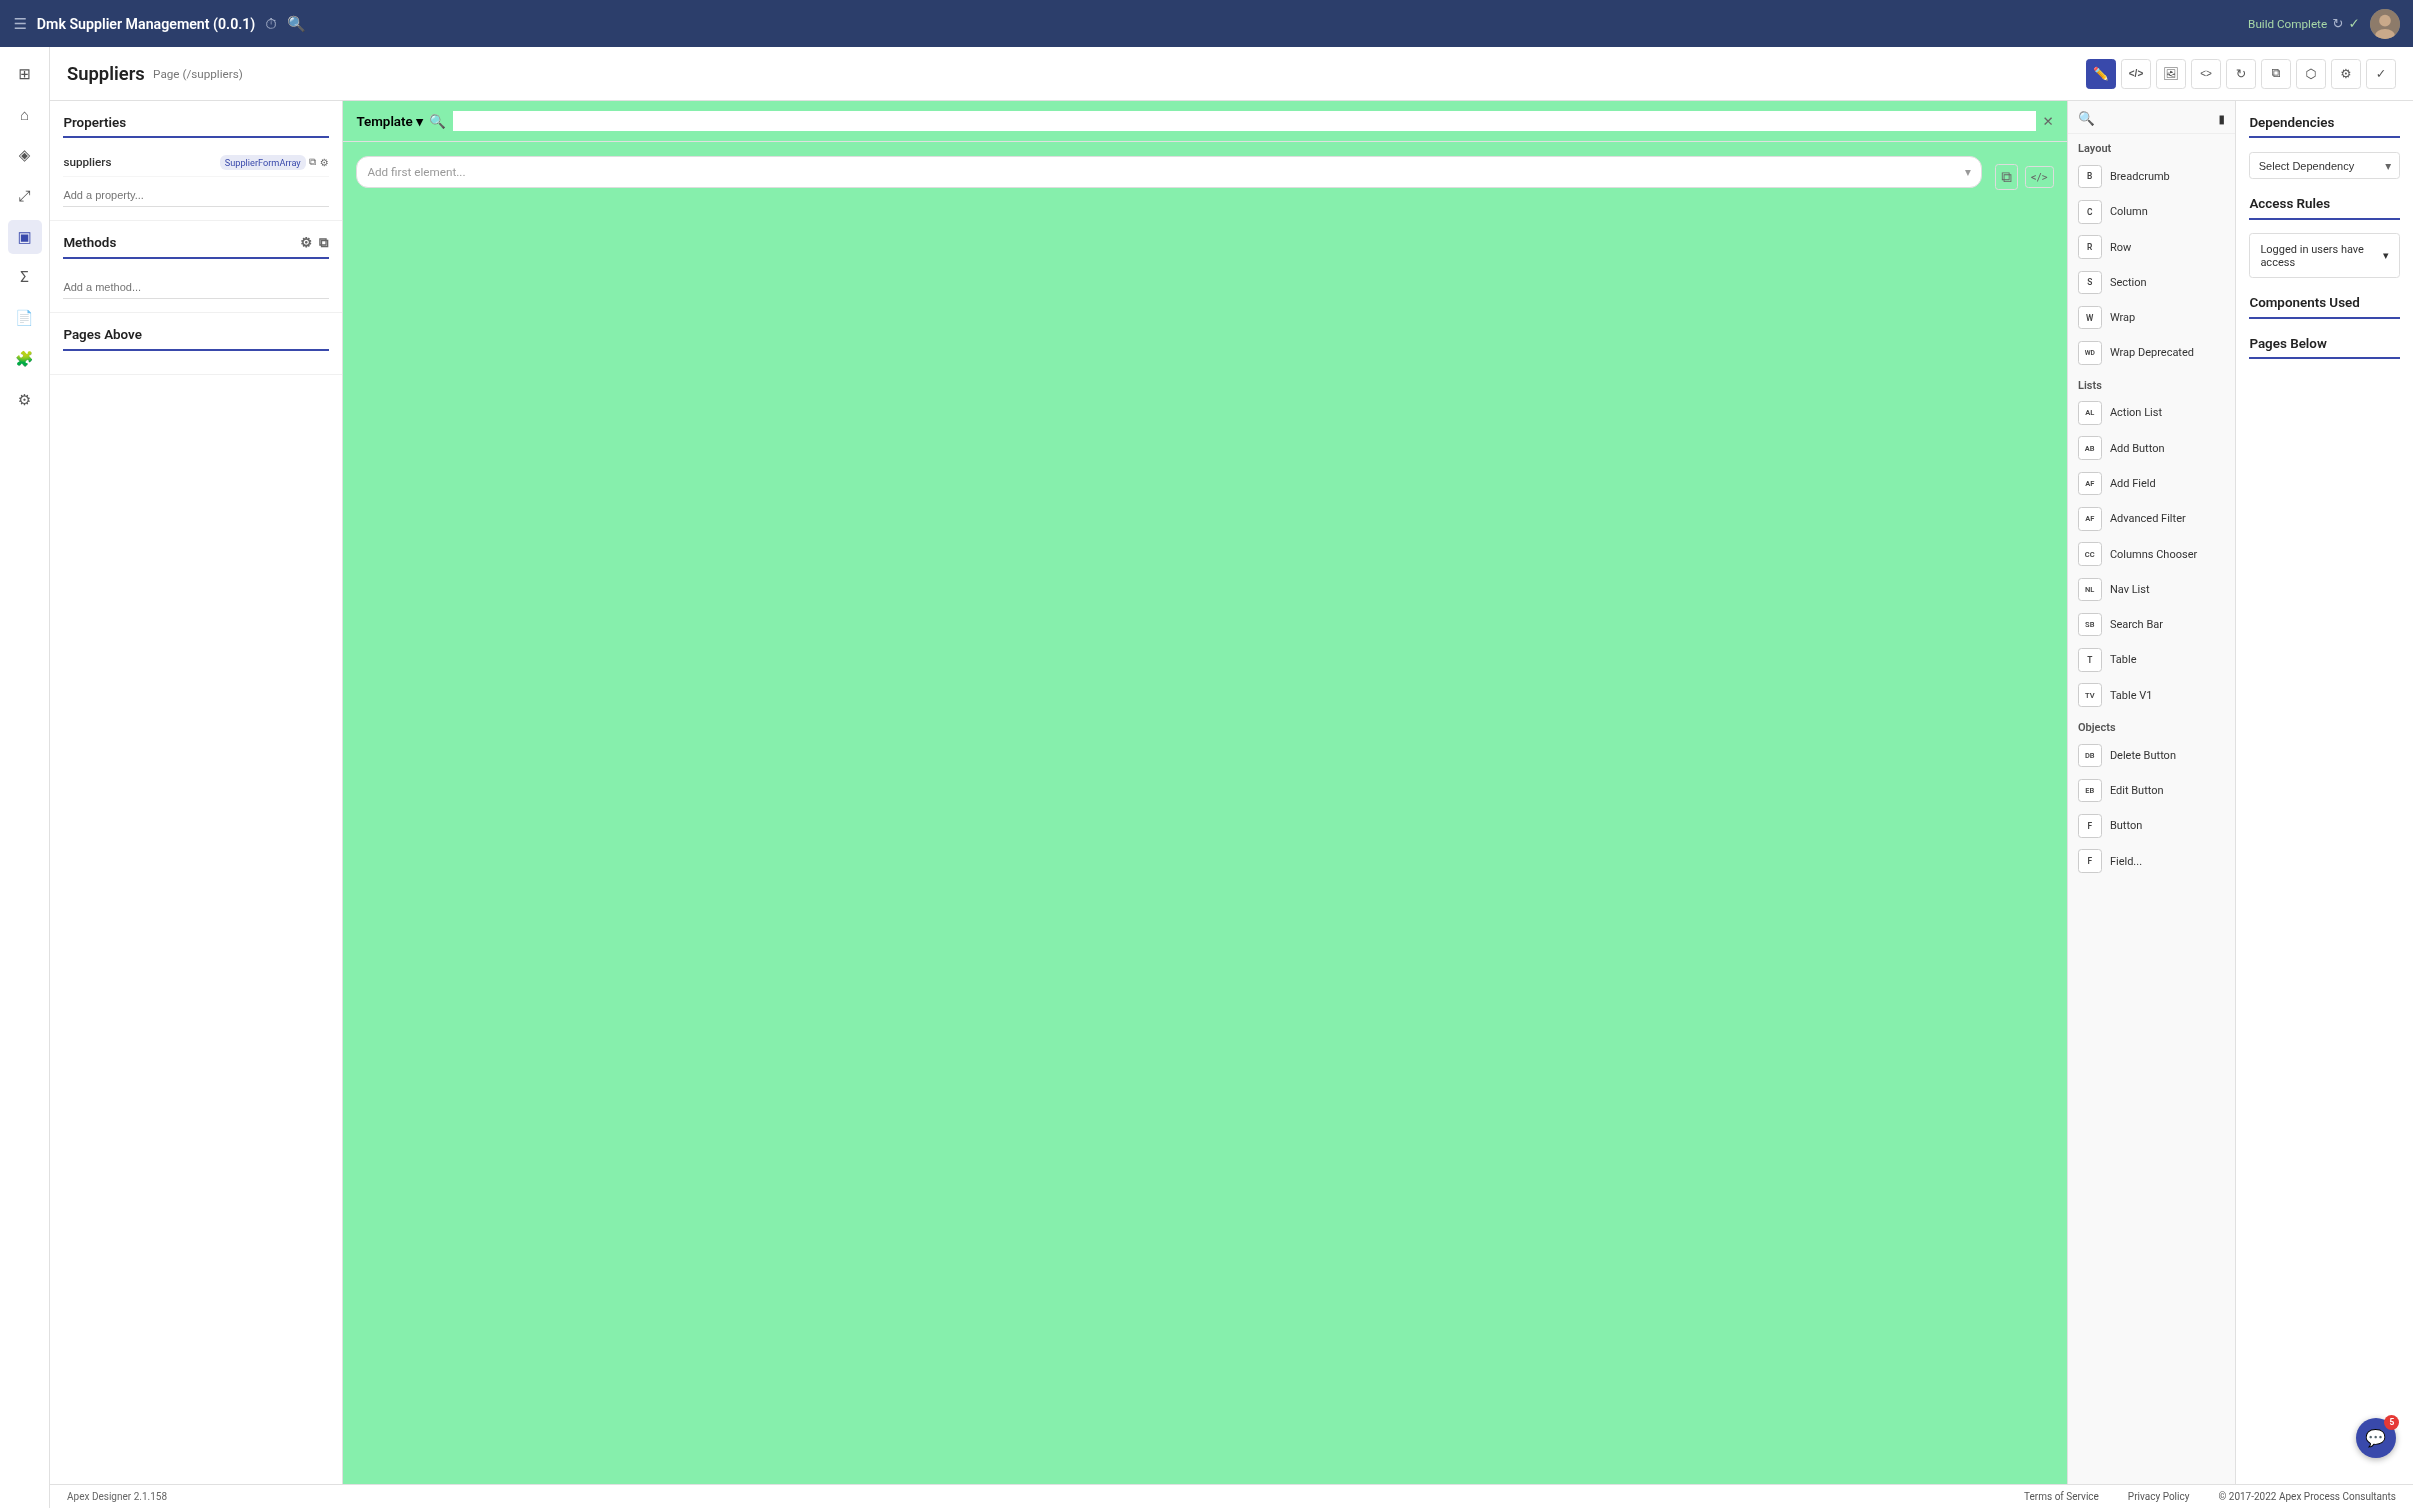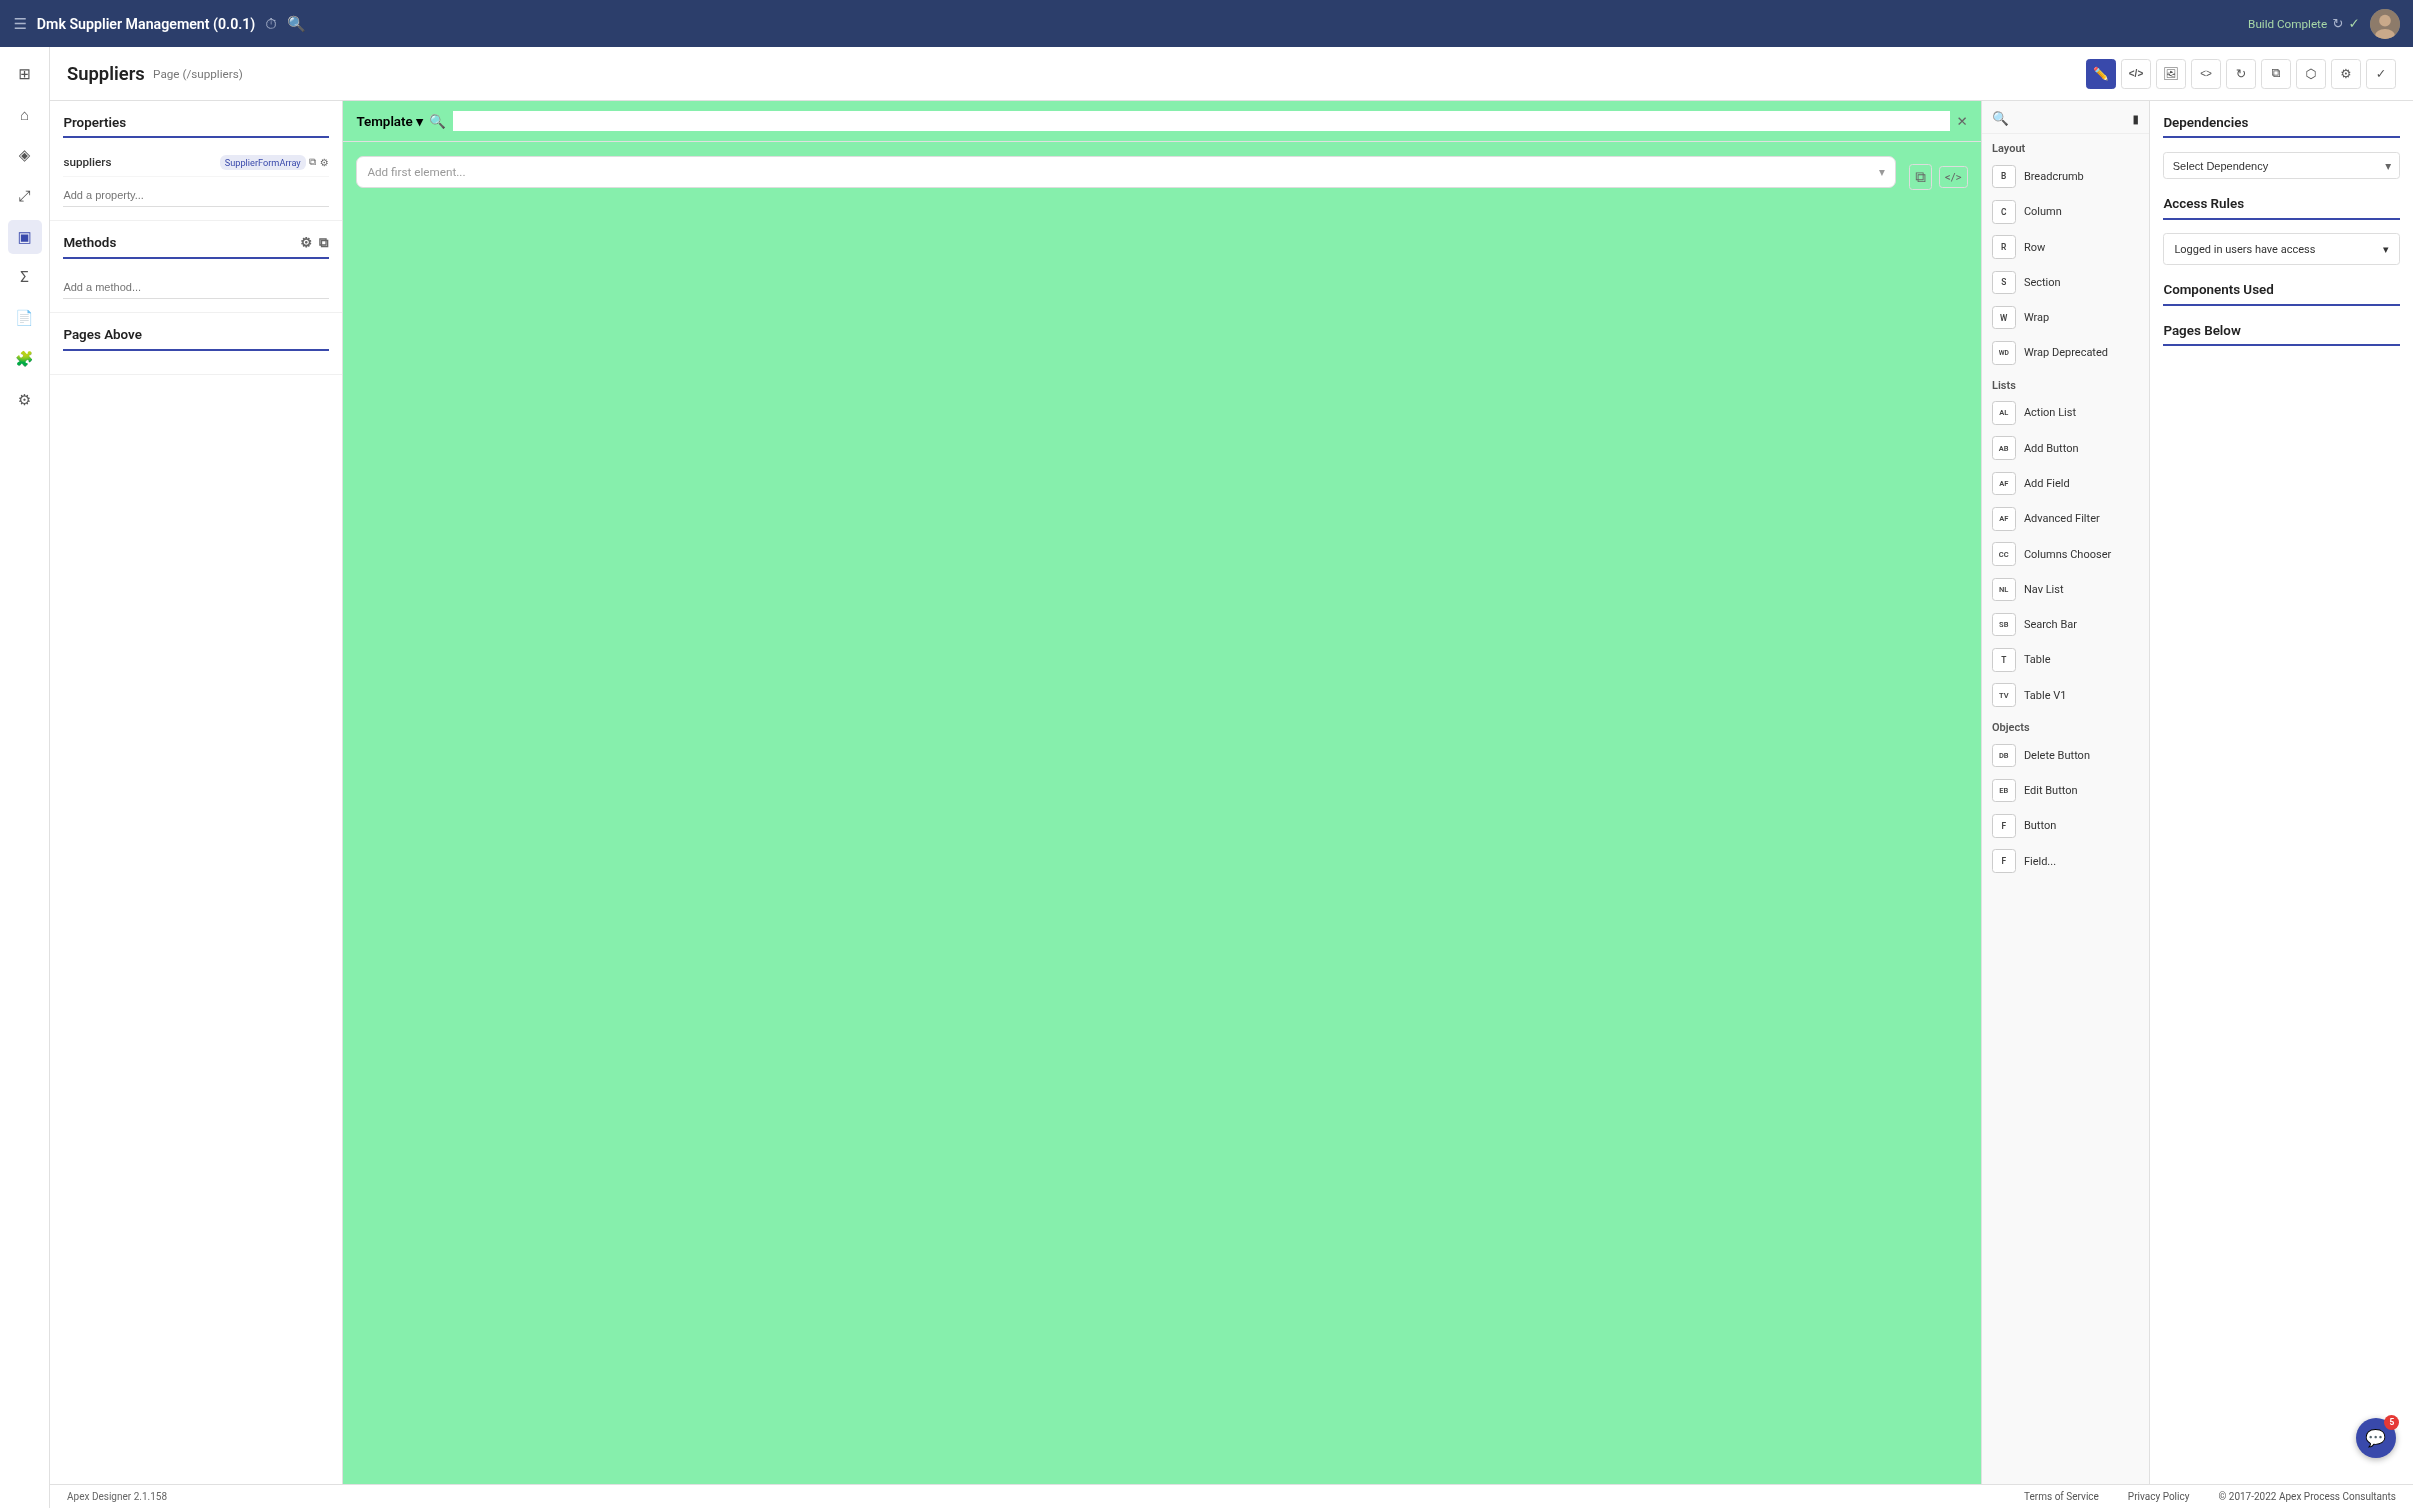--- a/index.html
+++ b/index.html
@@ -164,21 +164,21 @@
       font-size: 11.7px;
       color: #333;
       padding: 3.4px 6.7px;
     }
 
     .template-body { flex: 1; padding: 13.4px; overflow-y: auto; }
     .element-dropdown {
       width: 100%;
       padding: 8.4px 10px;
       border: 0.8px solid #ddd;
-      border-radius: 7px;
+      border-radius: 12px;
       font-size: 11.7px;
       color: #999;
       background: #fff;
       cursor: pointer;
       display: flex;
       align-items: center;
       justify-content: space-between;
       margin-bottom: 10px;
     }
     .element-dropdown-row {
@@ -231,21 +231,21 @@
       font-size: 8.4px;
       font-weight: 600;
       color: #444;
       background: #fff;
       flex-shrink: 0;
     }
     .comp-name { font-size: 11px; color: #333; }
 
     
     .panel-far-right {
-      width: 264px;
+      width: 178px;
       background: #fff;
       border-left: 0.8px solid #e0e0e0;
       overflow-y: auto;
       flex-shrink: 0;
       padding: 13.4px;
     }
     .dep-section-title {
       font-size: 13.4px;
       font-weight: 600;
       color: #222;

